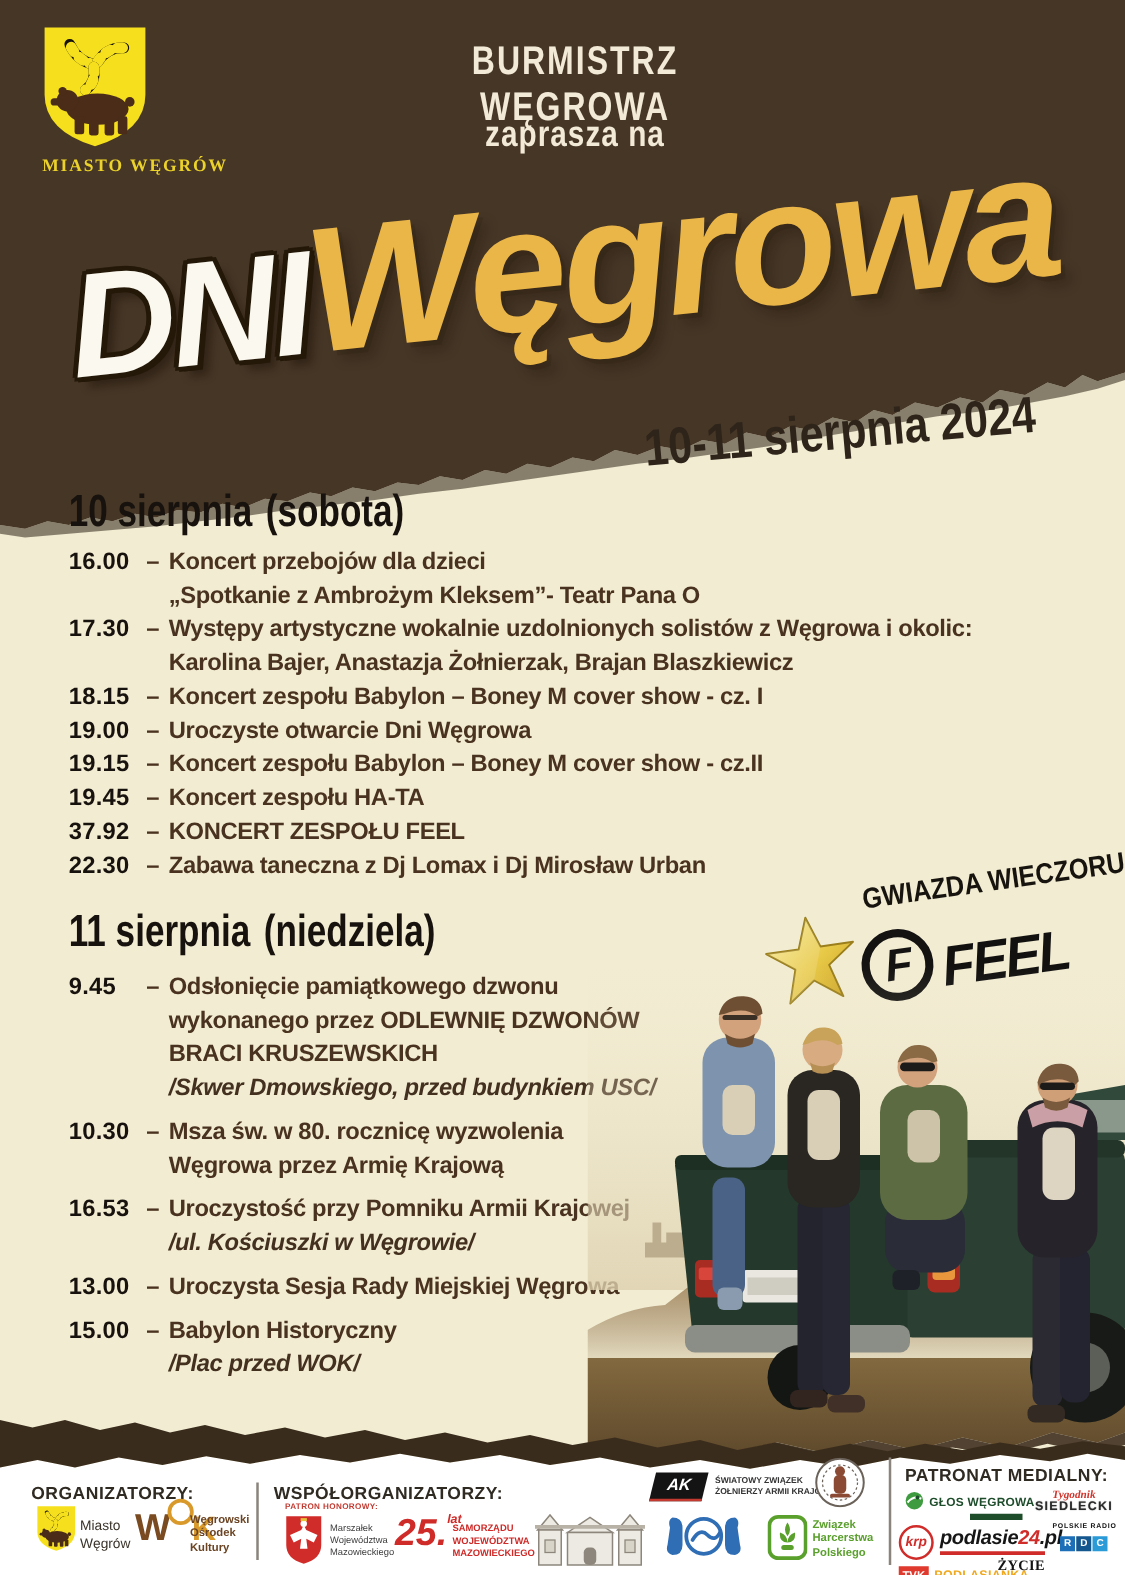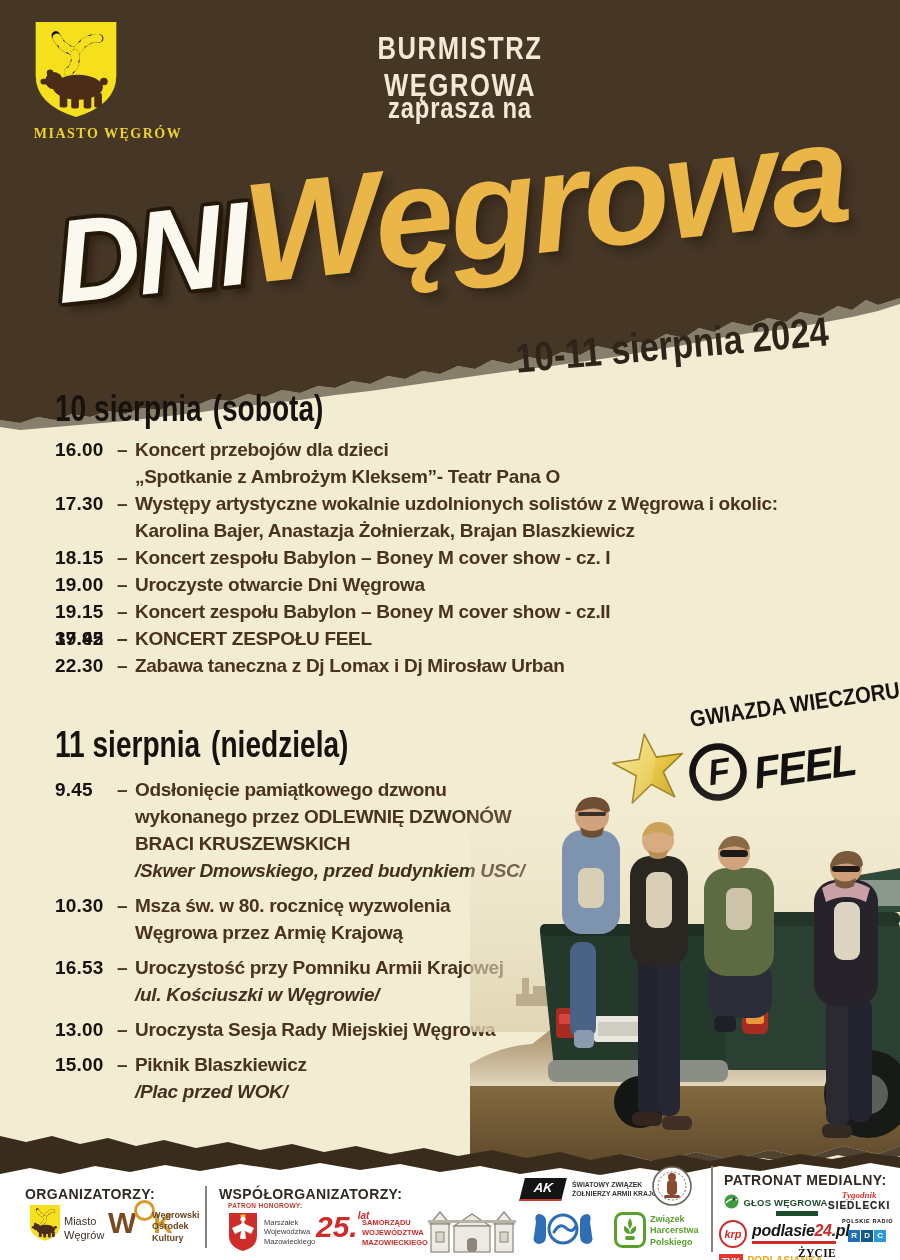--- a/index.html
+++ b/index.html
@@ -197,20 +197,23 @@
       <div class="event">
         <span class="etime">19.15</span>
         <span class="edash">–</span>
         <div class="elines">
           <div class="eline">Koncert zespołu Babylon – Boney M cover show - cz.II</div>
         </div>
       </div>
       <div class="event">
         <span class="etime">19.45</span>
         <span class="edash">–</span>
+        <div class="elines">
+          <div class="eline">Koncert zespołu HA-TA</div>
+        </div>
       </div>
       <div class="event">
         <span class="etime">37.92</span>
         <span class="edash">–</span>
         <div class="elines">
           <div class="eline">KONCERT ZESPOŁU FEEL</div>
         </div>
       </div>
       <div class="event">
         <span class="etime">22.30</span>
@@ -255,21 +258,21 @@
         <span class="etime">13.00</span>
         <span class="edash">–</span>
         <div class="elines">
           <div class="eline">Uroczysta Sesja Rady Miejskiej Węgrowa</div>
         </div>
       </div>
       <div class="event">
         <span class="etime">15.00</span>
         <span class="edash">–</span>
         <div class="elines">
-          <div class="eline">Piknik Blaszkiewicz</div>
+          <div class="eline">Babylon Historyczny</div>
           <div class="eline it">/Plac przed WOK/</div>
         </div>
       </div>
     </div>
 
   <div class="gwiazda-label">GWIAZDA WIECZORU</div>
   <svg id="star-svg" width="78" height="76" viewBox="0 0 80 78">
     <defs>
       <linearGradient id="goldgrad" x1="0" y1="0" x2="1" y2="1">
         <stop offset="0" stop-color="#f9ec9e"></stop>

